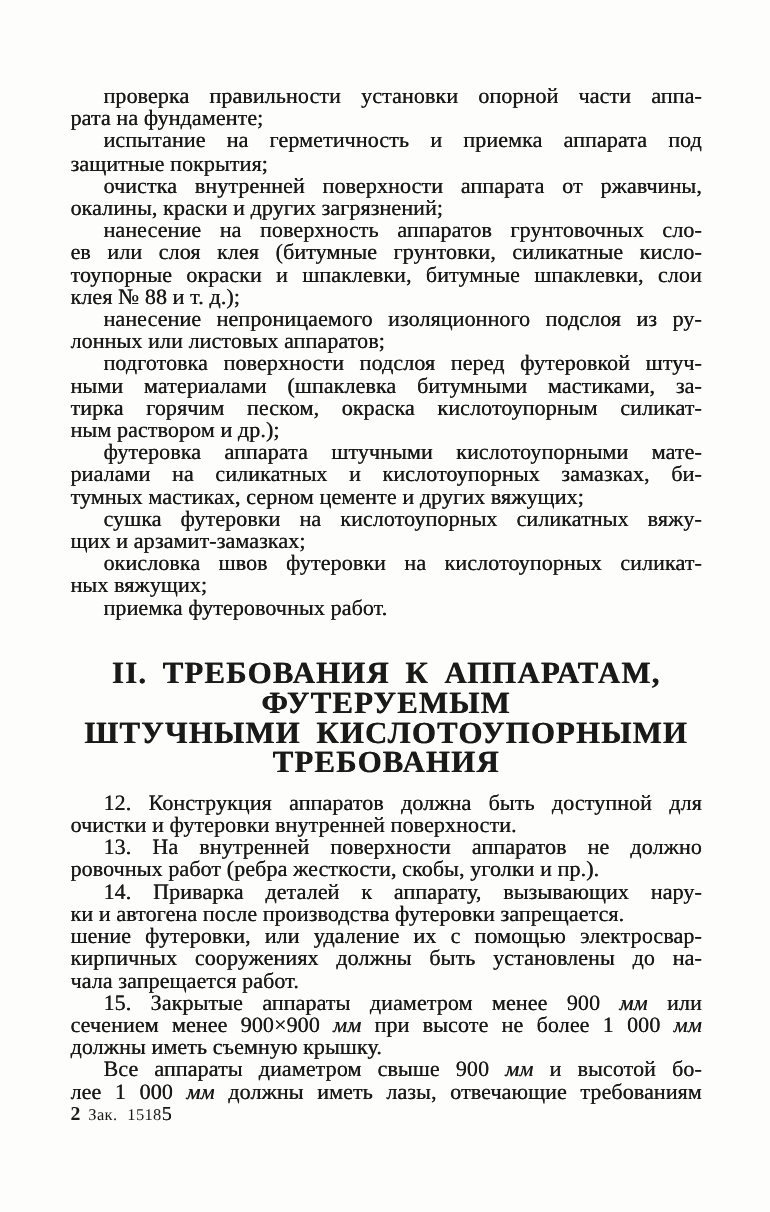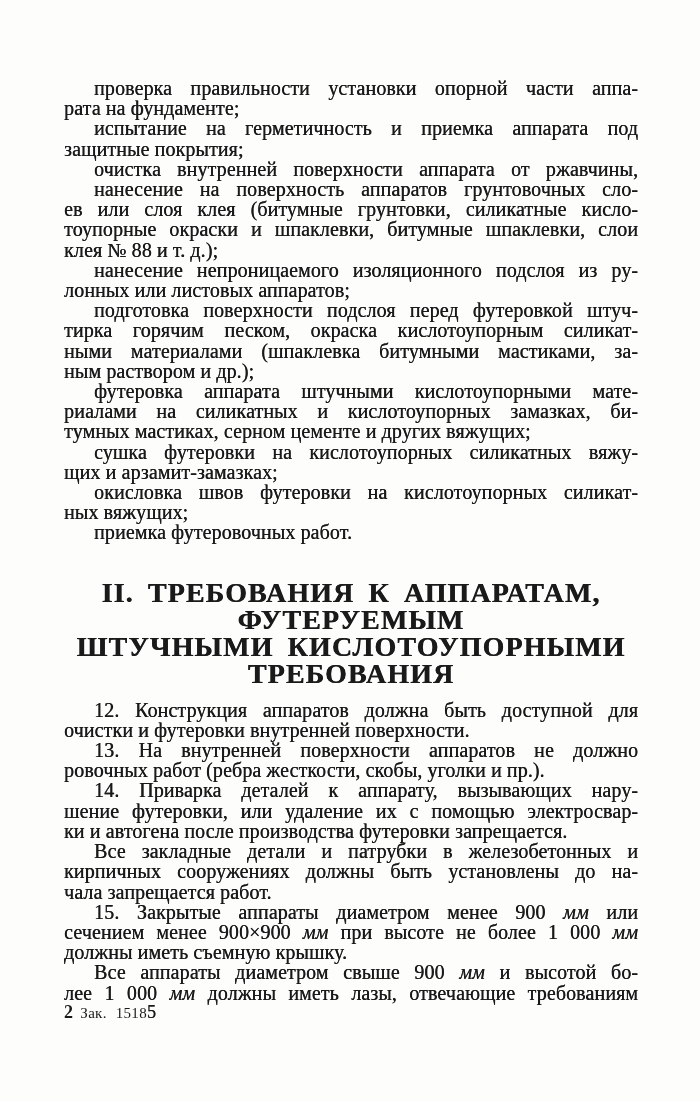--- a/index.html
+++ b/index.html
@@ -56,29 +56,30 @@
 
 <div class="page">
   <div class="content">
 
     <div class="text-block">
         <div class="line indent">проверка правильности установки опорной части аппа-</div>
         <div class="line end">рата на фундаменте;</div>
         <div class="line indent">испытание на герметичность и приемка аппарата под</div>
         <div class="line end">защитные покрытия;</div>
         <div class="line indent">очистка внутренней поверхности аппарата от ржавчины,</div>
+        <div class="line end">окалины, краски и других загрязнений;</div>
         <div class="line indent">нанесение на поверхность аппаратов грунтовочных сло-</div>
         <div class="line">ев или слоя клея (битумные грунтовки, силикатные кисло-</div>
         <div class="line">тоупорные окраски и шпаклевки, битумные шпаклевки, слои</div>
         <div class="line end">клея № 88 и т. д.);</div>
         <div class="line indent">нанесение непроницаемого изоляционного подслоя из ру-</div>
         <div class="line end">лонных или листовых аппаратов;</div>
         <div class="line indent">подготовка поверхности подслоя перед футеровкой штуч-</div>
+        <div class="line">ными материалами (шпаклевка битумными мастиками, за-</div>
         <div class="line">тирка горячим песком, окраска кислотоупорным силикат-</div>
-        <div class="line">ными материалами (шпаклевка битумными мастиками, за-</div>
         <div class="line end">ным раствором и др.);</div>
         <div class="line indent">футеровка аппарата штучными кислотоупорными мате-</div>
         <div class="line">риалами на силикатных и кислотоупорных замазках, би-</div>
         <div class="line end">тумных мастиках, серном цементе и других вяжущих;</div>
         <div class="line indent">сушка футеровки на кислотоупорных силикатных вяжу-</div>
         <div class="line end">щих и арзамит-замазках;</div>
         <div class="line indent">окисловка швов футеровки на кислотоупорных силикат-</div>
         <div class="line end">ных вяжущих;</div>
         <div class="line indent end">приемка футеровочных работ.</div>
       </div>
@@ -87,23 +88,22 @@
       <div>II. ТРЕБОВАНИЯ К АППАРАТАМ, ФУТЕРУЕМЫМ</div>
       <div>ШТУЧНЫМИ КИСЛОТОУПОРНЫМИ ТРЕБОВАНИЯ</div>
     </div>
 
     <div class="text-block">
         <div class="line indent">12. Конструкция аппаратов должна быть доступной для</div>
         <div class="line end">очистки и футеровки внутренней поверхности.</div>
         <div class="line indent">13. На внутренней поверхности аппаратов не должно</div>
         <div class="line end">ровочных работ (ребра жесткости, скобы, уголки и пр.).</div>
         <div class="line indent">14. Приварка деталей к аппарату, вызывающих нару-</div>
+        <div class="line end">ки и автогена после производства футеровки запрещается.</div>
         <div class="line">шение футеровки, или удаление их с помощью электросвар-</div>
-        <div class="line end">ки и автогена после производства футеровки запрещается.</div>
-        <div class="line indent">Все закладные детали и патрубки в железобетонных и</div>
         <div class="line">кирпичных сооружениях должны быть установлены до на-</div>
         <div class="line end">чала запрещается работ.</div>
         <div class="line indent">15. Закрытые аппараты диаметром менее 900 <i>мм</i> или</div>
         <div class="line">сечением менее 900×900 <i>мм</i> при высоте не более 1 000 <i>мм</i></div>
         <div class="line end">должны иметь съемную крышку.</div>
         <div class="line indent">Все аппараты диаметром свыше 900 <i>мм</i> и высотой бо-</div>
         <div class="line">лее 1 000 <i>мм</i> должны иметь лазы, отвечающие требованиям</div>
       </div>
 
   </div>

